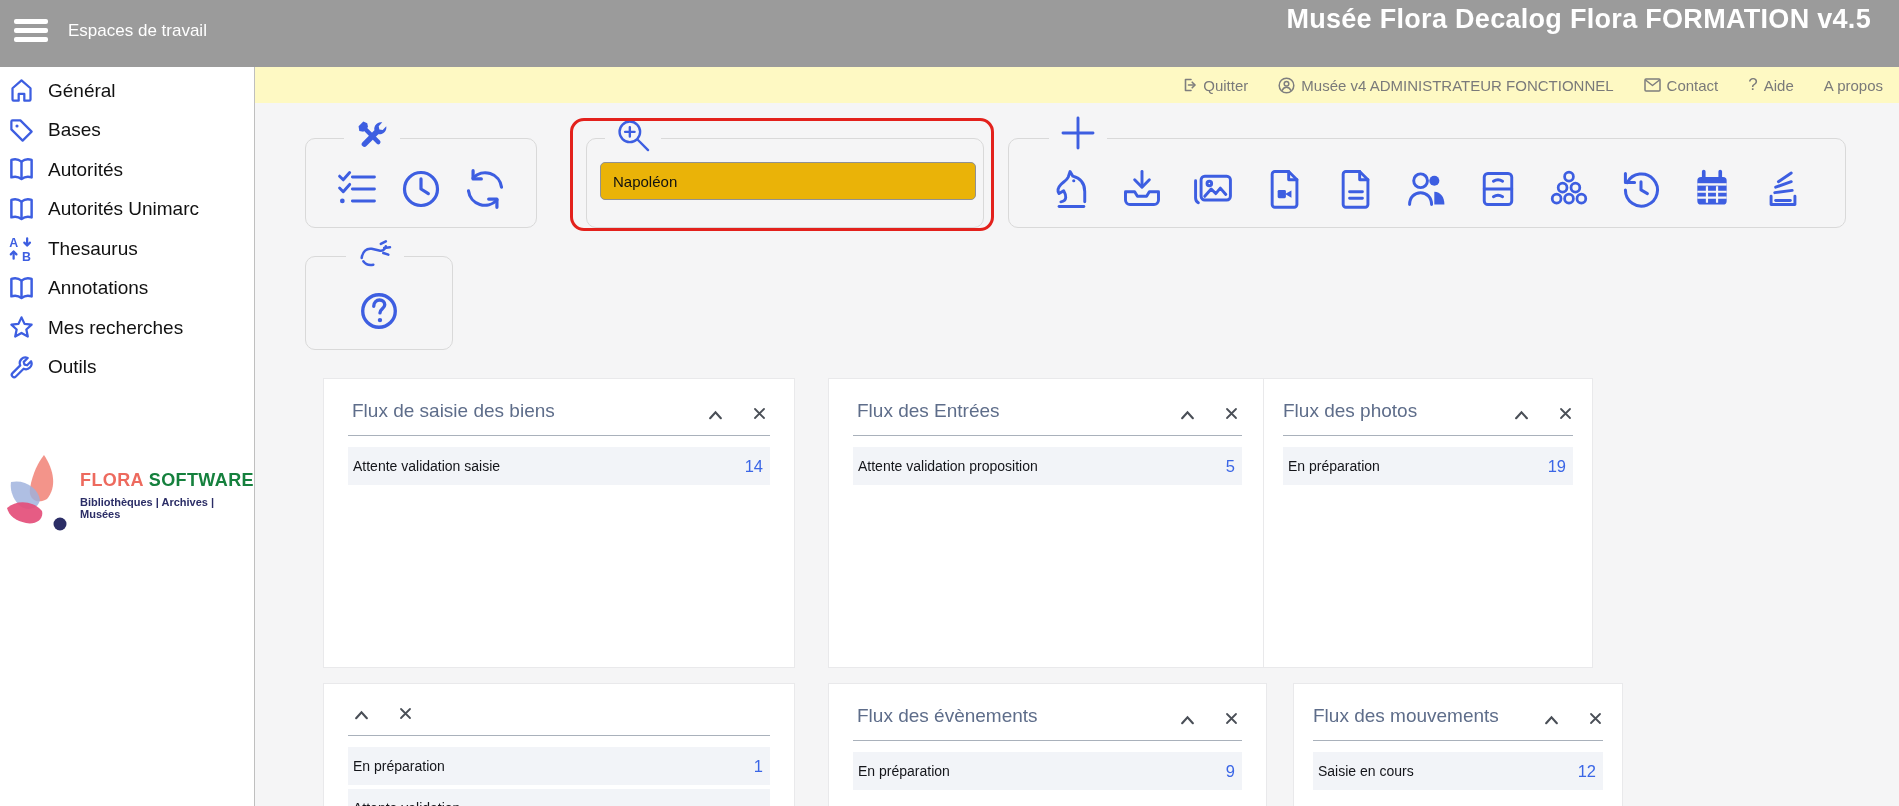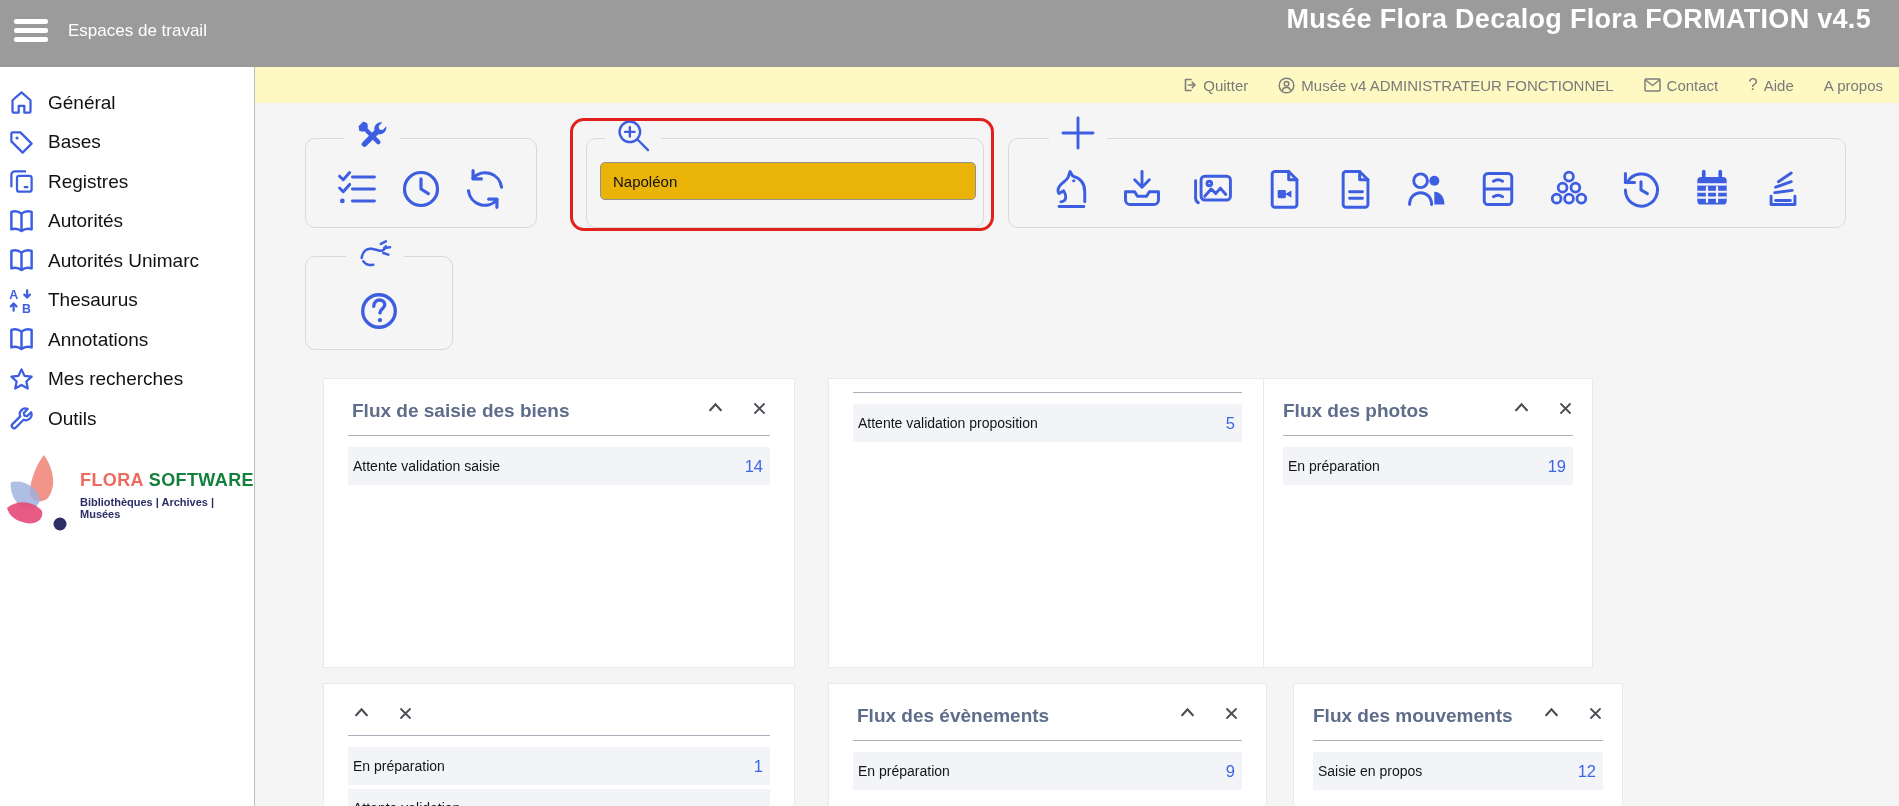--- a/index.html
+++ b/index.html
@@ -27,21 +27,21 @@
     padding-right:16px;color:#7a7a7a;font-size:15px;
   }
   .util-item{display:flex;align-items:center;gap:6px;cursor:pointer;white-space:nowrap;}
   .util-item svg{display:block;}
   .q-glyph{font-size:17px;color:#7a7a7a;}
   
   .sidebar{
     position:absolute;left:0;top:67px;width:254px;bottom:0;background:#fff;
     border-right:1.5px solid #bfbfbf;
   }
-  .side-list{padding-top:16px;}
+  .side-list{padding-top:4px;}
   .side-item{
     display:flex;align-items:center;gap:11px;height:39.5px;padding-left:5px;
     font-size:19px;color:#111;cursor:pointer;
   }
   .side-item .ic{width:32px;display:flex;justify-content:center;}
   .logo{position:absolute;left:6px;top:385px;display:flex;align-items:center;gap:8px;}
   .logo-text .l1{font-size:18px;font-weight:800;letter-spacing:.4px;}
   .logo-text .l2{font-size:11px;font-weight:700;margin-top:5px;color:#2b2d66;}
   
   .main{position:absolute;left:255px;top:103px;right:0;bottom:0;background:#f5f5f6;}
@@ -59,21 +59,21 @@
   }
   .search-input{
     position:absolute;left:13px;top:23px;width:350px;height:36px;border:1px solid #919191;
     border-radius:5px;background:#eab308;font-size:15px;padding:0 12px;color:#111;
     font-family:"Liberation Sans",sans-serif;outline:none;box-sizing:content-box;
   }
   
   .card{
     position:absolute;background:#fff;border:1px solid #e9e9eb;box-sizing:border-box;
   }
-  .card-head{display:flex;align-items:flex-start;padding:21px 26px 0 28px;font-weight:bold;}
+  .card-head{display:flex;align-items:flex-end;padding:21px 26px 0 28px;}
   .card-title{flex:1;font-size:19px;color:#5e6d8a;}
   .card-btn{cursor:pointer;line-height:0;padding:2px;}
   .card-btn.min{margin-right:26px;}
   .card-div{margin:13px 24px 0 24px;border-bottom:1.5px solid #a9b1bb;}
   .card-rows{margin:11px 24px 0 24px;display:flex;flex-direction:column;gap:4px;}
   .flow-row{
     height:38px;background:#f2f4f8;display:flex;align-items:center;cursor:pointer;
     padding:0 7px 0 5px;
   }
   .flow-row .lb{flex:1;font-size:14px;color:#14151a;}
@@ -145,30 +145,20 @@
       <span>Général</span>
     </div>
     <div class="side-item">
       <span class="ic">
         <svg width="27" height="27" viewBox="0 0 24 24" fill="none" stroke="#3d5ee1" stroke-width="2" stroke-linejoin="round">
             <path d="M3 4a1 1 0 0 1 1-1h7l10 10-8 8L3 11z"></path>
             <circle cx="8" cy="8" r="1.4" fill="#3d5ee1" stroke="none"></circle>
           </svg>
       </span>
       <span>Bases</span>
-    </div>
-    <div class="side-item">
-      <span class="ic">
-        <svg width="27" height="27" viewBox="0 0 24 24" fill="none" stroke="#3d5ee1" stroke-width="2" stroke-linejoin="round">
-            <rect x="8" y="7" width="13" height="14" rx="2"></rect>
-            <path d="M16 3H6a3 3 0 0 0-3 3v11"></path>
-            <path d="M14 17h4"></path>
-          </svg>
-      </span>
-      <span>Registres</span>
     </div>
     <div class="side-item">
       <span class="ic">
         <svg width="27" height="27" viewBox="0 0 24 24" fill="none" stroke="#3d5ee1" stroke-width="2.2" stroke-linejoin="round">
             <path d="M12 5c-2.5-2-6-2.5-9-1.5V19c3-1 6.5-.5 9 1.5 2.5-2 6-2.5 9-1.5V3.5C18 2.5 14.5 3 12 5z"></path>
             <path d="M12 5v15.5"></path>
           </svg>
       </span>
       <span>Autorités</span>
     </div>
@@ -419,20 +409,29 @@
     <div class="card-div"></div>
     <div class="card-rows">
       <div class="flow-row">
         <span class="lb">Attente validation saisie</span>
         <span class="ct">14</span>
       </div>
     </div>
   </div>
 
   <div class="card" style="left:573px;top:275px;width:439px;height:290px;">
+    <div class="card-head">
+      <span class="card-title">Flux des Entrées</span>
+      <span class="card-btn min"><svg width="15" height="10" viewBox="0 0 14 9" fill="none" stroke="#4a4f57" stroke-width="2" stroke-linecap="round">
+            <path d="M2 7.5L7 2l5 5.5"></path>
+          </svg></span>
+      <span class="card-btn"><svg width="13" height="13" viewBox="0 0 13 13" stroke="#4a4f57" stroke-width="1.8" stroke-linecap="round">
+            <path d="M2 2l9 9M11 2l-9 9"></path>
+          </svg></span>
+    </div>
     <div class="card-div"></div>
     <div class="card-rows">
       <div class="flow-row">
         <span class="lb">Attente validation proposition</span>
         <span class="ct">5</span>
       </div>
     </div>
   </div>
 
   <div class="card tight" style="left:1008px;top:275px;width:330px;height:290px;">
@@ -501,19 +500,19 @@
       <span class="card-btn min"><svg width="15" height="10" viewBox="0 0 14 9" fill="none" stroke="#4a4f57" stroke-width="2" stroke-linecap="round">
             <path d="M2 7.5L7 2l5 5.5"></path>
           </svg></span>
       <span class="card-btn"><svg width="13" height="13" viewBox="0 0 13 13" stroke="#4a4f57" stroke-width="1.8" stroke-linecap="round">
             <path d="M2 2l9 9M11 2l-9 9"></path>
           </svg></span>
     </div>
     <div class="card-div"></div>
     <div class="card-rows">
       <div class="flow-row">
-        <span class="lb">Saisie en propos</span>
+        <span class="lb">Saisie en cours</span>
         <span class="ct">12</span>
       </div>
     </div>
   </div>
 
 </div>
 
 </body></html>

